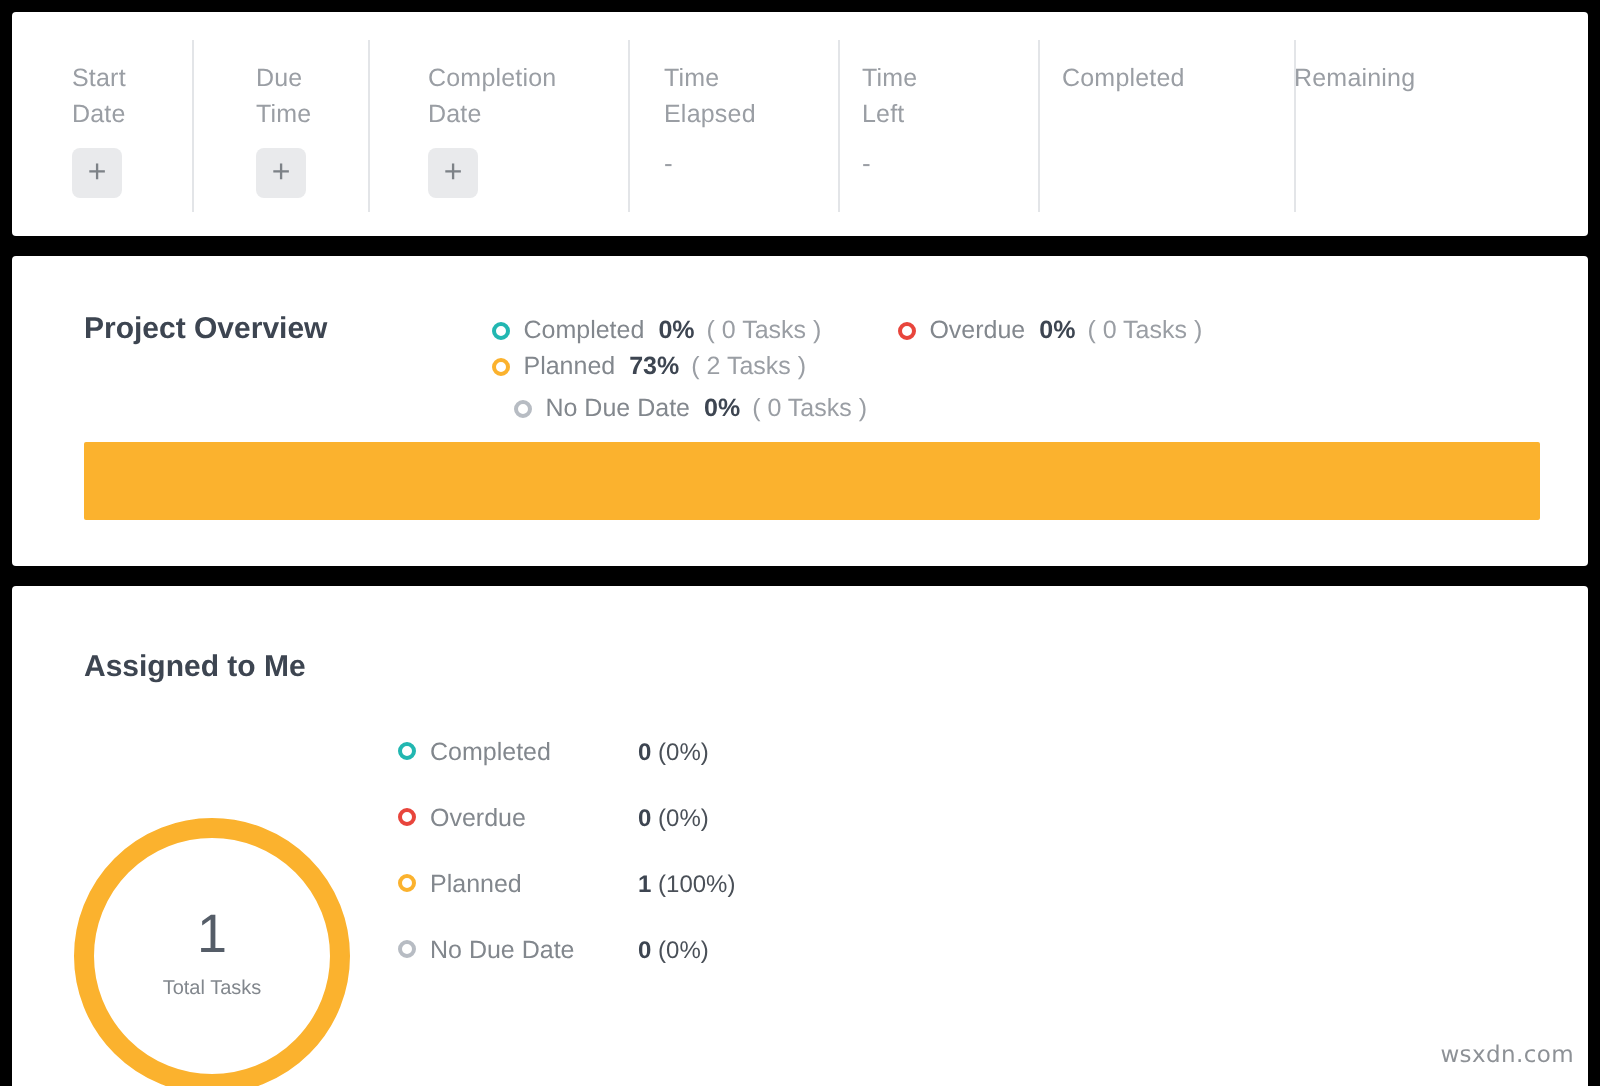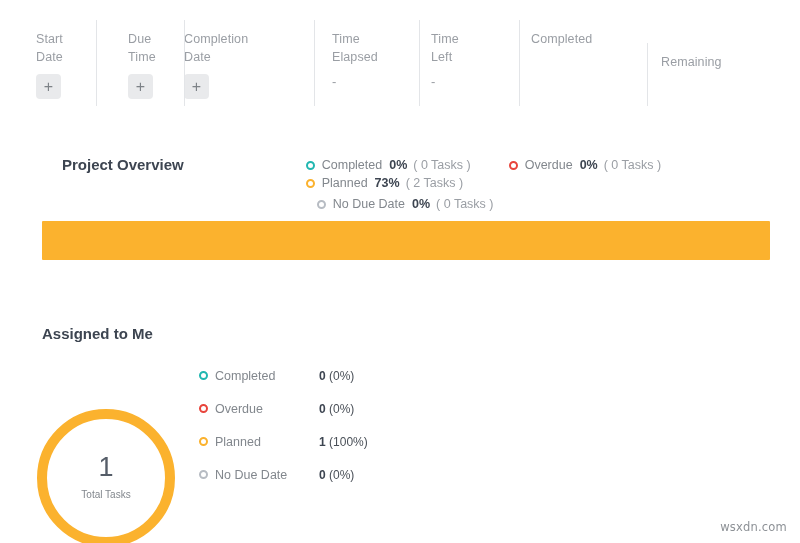--- a/index.html
+++ b/index.html
@@ -13,21 +13,21 @@
     overflow: hidden;
     font-family: "Liberation Sans", sans-serif;
     color: #4a4a4a;
     position: relative;
   }
   .page {
     width: 800px;
     height: 543px;
     box-sizing: border-box;
     padding: 6px 6px 0 6px;
-    background: #ffffff;
+    background: #000000;
     position: relative;
   }
   .card {
     background: #ffffff;
     width: 100%;
     box-sizing: border-box;
     border-radius: 2px;
     position: relative;
   }
 
@@ -85,37 +85,36 @@
     background: #e9eaec;
     color: #7d8287;
     font-size: 16px;
     line-height: 25px;
     text-align: center;
     cursor: pointer;
     user-select: none;
   }
   .c-start     { width: 90px;  padding-left: 30px; }
   .c-due       { width: 88px;  padding-left: 32px; }
-  .c-completion{ width: 130px; }
+  .c-completion{ width: 130px; padding-left: 30px; }
   .c-elapsed   { width: 105px; padding-left: 18px; }
   .c-left      { width: 100px; padding-left: 12px; }
   .c-completed { width: 128px; padding-left: 12px; }
-  .c-remaining { width: 125px; padding-left: 14px; margin-top: 23px; }
+  .c-remaining { width: 125px; padding-left: 0; }
 
   
   .card-overview {
     height: 155px;
     margin-bottom: 10px;
     padding: 0;
   }
   .ov-head {
     display: flex;
     align-items: flex-start;
-    padding: 27px 0 0 56px;
-    gap: 40px;
+    padding: 27px 0 0 36px;
   }
   .section-title {
     font-size: 15px;
     font-weight: bold;
     color: #3d4551;
     line-height: 20px;
   }
   .ov-legend {
     margin-left: 82px;
     flex: 1;

